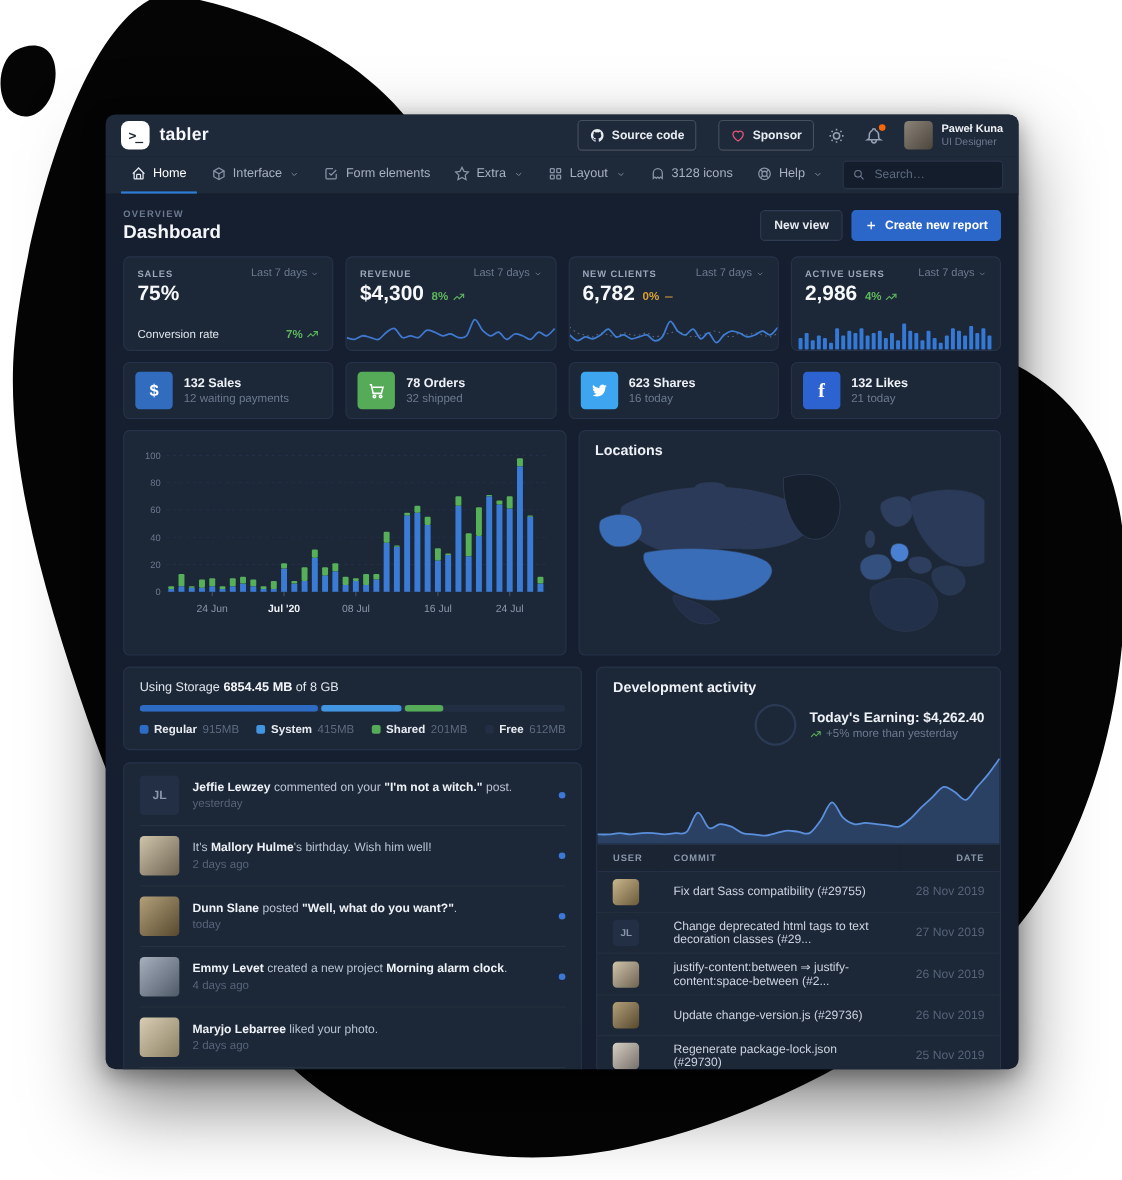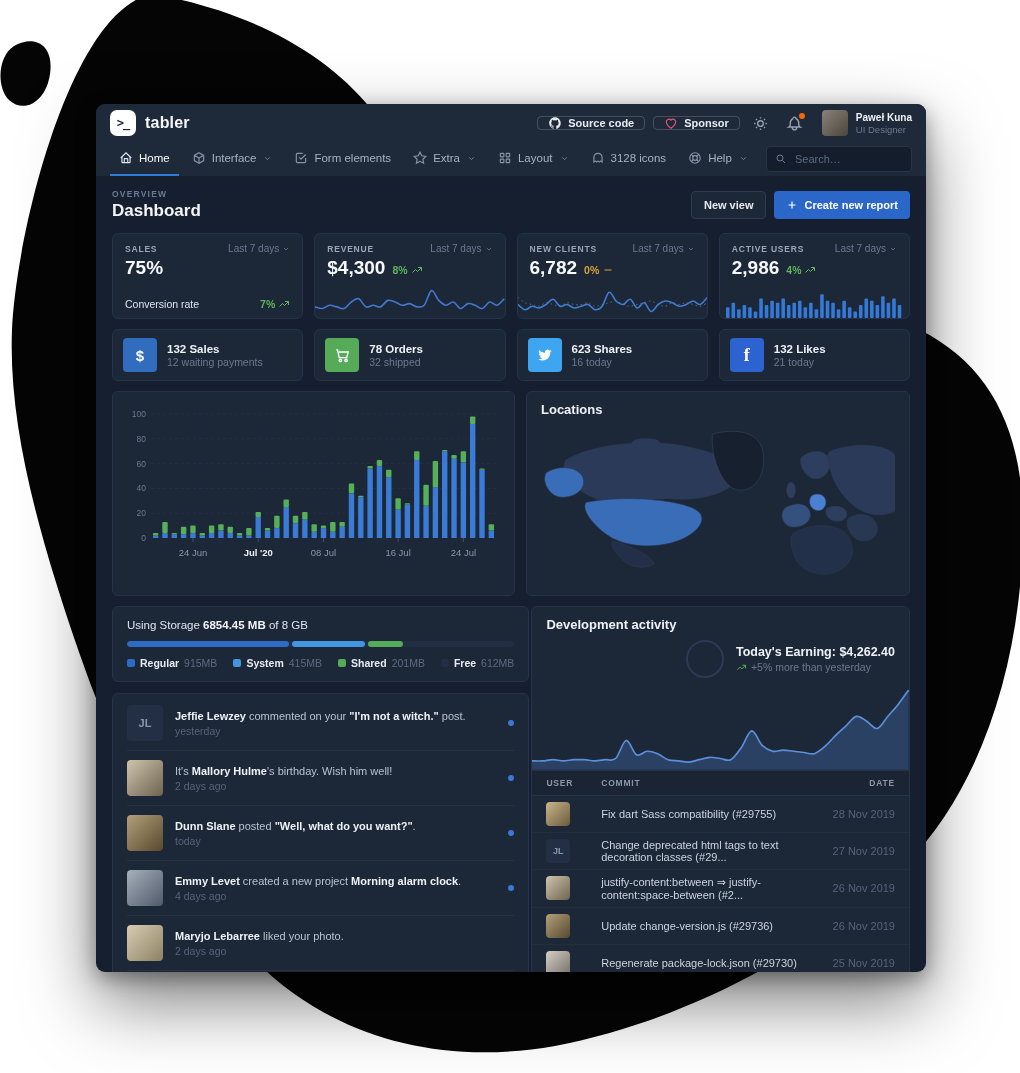--- a/index.html
+++ b/index.html
@@ -17,22 +17,22 @@
     background:#161f2f;border-radius:9px;overflow:hidden;
     box-shadow:0 30px 70px rgba(0,0,0,.5),0 6px 20px rgba(0,0,0,.35);
   }
   
   .navbar{height:38px;background:#1e2939;display:flex;align-items:center;padding:0 14px;gap:8px;}
   .brand{display:flex;align-items:center;gap:9px;cursor:pointer;}
   .logo{width:26px;height:26px;background:#ffffff;border-radius:7px;display:flex;align-items:center;justify-content:center;
         color:#1a2434;font-weight:bold;font-size:12px;letter-spacing:-1px;font-family:"DejaVu Sans Mono",monospace;}
   .brand-name{color:#f5f7fa;font-size:16px;font-weight:600;letter-spacing:.2px;}
   .nav-spacer{flex:1}
-  .nav-btn{display:flex;align-items:center;gap:6px;height:14px;padding:0 10px;border:1px solid rgba(255,255,255,.18);
-           border-radius:4px;color:#e8ecf2;font-size:11px;font-weight:600;background:transparent;cursor:pointer;}
+  .nav-btn{display:flex;align-items:center;gap:6px;height:28px;padding:0 10px;border:1px solid rgba(255,255,255,.18);
+           border-radius:4px;color:#e8ecf2;font-size:11px;font-weight:600;background:transparent;cursor:pointer;margin-left:12px;}
   .icon-btn{width:26px;height:26px;display:flex;align-items:center;justify-content:center;color:#96a2b4;cursor:pointer;position:relative;}
   .badge-dot{position:absolute;top:3px;right:3px;width:6px;height:6px;border-radius:50%;background:#f76707;}
   .user{display:flex;align-items:center;gap:8px;margin-left:6px;cursor:pointer;}
   .avatar-sm{width:26px;height:26px;border-radius:4px;background:linear-gradient(135deg,#8b8378,#4c453c);}
   .user-name{color:#eef1f5;font-size:10px;font-weight:600;line-height:12px;}
   .user-role{color:#6c7a91;font-size:9.5px;line-height:11px;}
   
   .menu{height:34px;background:#1e2939;display:flex;align-items:stretch;padding:0 14px;gap:4px;border-bottom:1px solid rgba(0,0,0,.25);}
   .menu-item{display:flex;align-items:center;gap:6px;padding:0 9px;color:#a7b1c2;font-size:11.5px;cursor:pointer;border-bottom:2px solid transparent;}
   .menu-item .mi-icon{color:#8894a6;display:flex;}
@@ -71,21 +71,21 @@
   .stat-chart{position:absolute;left:0;right:0;bottom:0;width:100%;}
   .mini{height:50px;display:flex;align-items:center;gap:10px;padding:0 10px;}
   .mini-icon{width:34px;height:34px;border-radius:4px;display:flex;align-items:center;justify-content:center;color:#fff;font-weight:700;font-size:15px;flex:0 0 auto;}
   .mini-title{color:#eef1f6;font-size:11.5px;font-weight:600;line-height:14px;}
   .mini-sub{color:#6c7a91;font-size:10.5px;line-height:13px;}
   .grid2{display:grid;grid-template-columns:1fr 1fr;gap:11px;margin-bottom:10px;}
   .panel{padding:10px 14px;}
   .panel-title{color:#eef1f6;font-size:13px;font-weight:700;}
   .traffic-panel,.loc-panel{height:205px;box-sizing:border-box;}
   
-  .bottom{display:grid;grid-template-columns:1fr 1fr;gap:2px;}
+  .bottom{display:grid;grid-template-columns:1fr 1fr;gap:13px;}
   .col{display:flex;flex-direction:column;gap:11px;}
   .storage{padding:12px 14px;}
   .storage-title{color:#dfe5ec;font-size:11.5px;}
   .storage-title b{color:#f4f6f9;}
   .storage-bar{display:flex;gap:3px;height:6px;margin-top:10px;background:#222e43;border-radius:3px;overflow:hidden;}
   .storage-seg{height:100%;border-radius:3px;}
   .legend{display:flex;gap:16px;margin-top:10px;align-items:center;}
   .legend-item{display:flex;align-items:center;gap:5px;font-size:10.5px;}
   .legend-sq{width:8px;height:8px;border-radius:2px;background:#222e43;}
   .legend-label{color:#e8ecf2;font-weight:700;}

